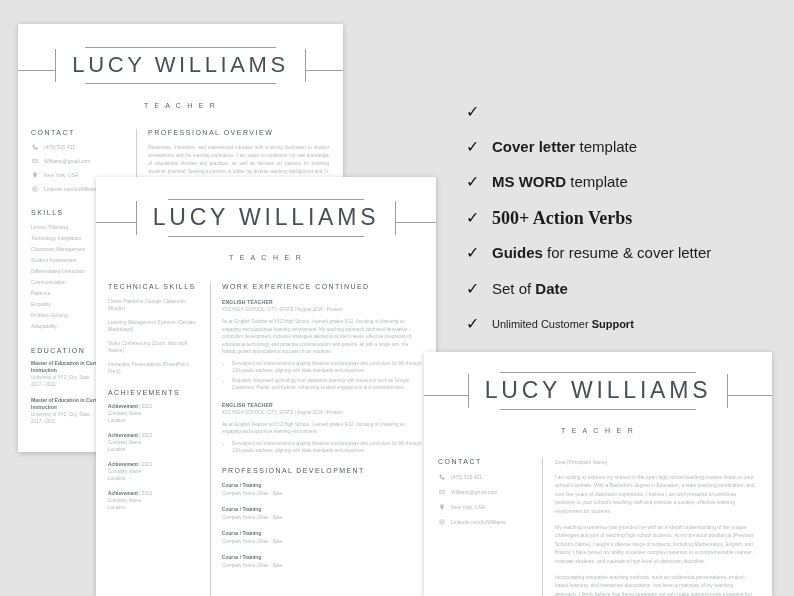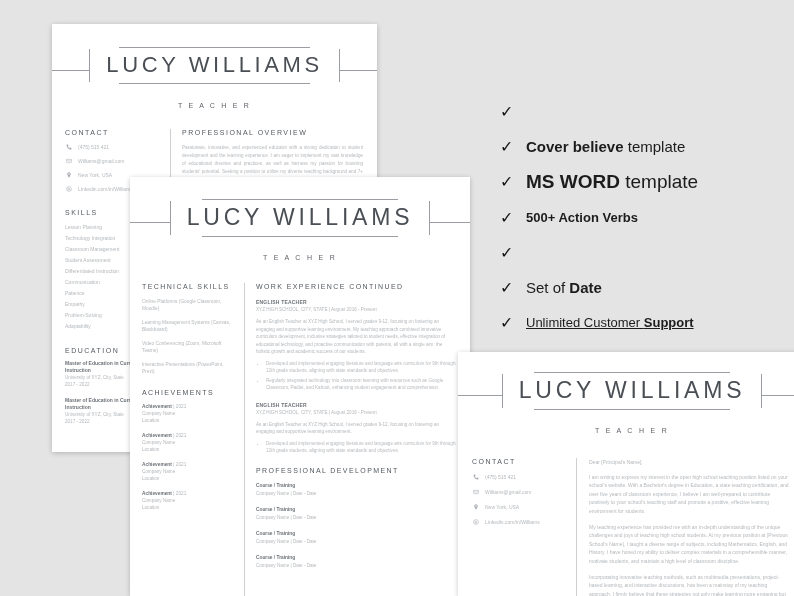--- a/index.html
+++ b/index.html
@@ -3,21 +3,21 @@
 <meta charset="utf-8">
 <style>
   html,body{margin:0;padding:0;}
   body{
     width:794px;height:596px;
     background:#e4e4e4;
     font-family:"Liberation Sans", sans-serif;
     overflow:hidden;
     position:relative;
   }
-  .stage{position:absolute;inset:0;margin-left:34px;}
+  .stage{position:absolute;inset:0;}
 
   
   .sheet{
     position:absolute;
     background:#ffffff;
     box-shadow:0 1px 5px rgba(0,0,0,.22);
     overflow:hidden;
   }
 
   
@@ -338,36 +338,37 @@
     </div>
   </div>
 
 
   <div class="check-list" style="left:466px;top:103px;width:328px;" id="promo-list">
       <div class="check-item" style="margin-bottom: 17.5px;">
         <span class="check-mark" style="font-size: 16px; width: 26px; line-height: 17px;">✓</span>
       </div>
       <div class="check-item" style="margin-bottom: 17.5px;">
         <span class="check-mark" style="font-size: 16px; width: 26px; line-height: 17px;">✓</span>
-        <span class="check-text" style="font-size: 15px; line-height: 18px;"><b>Cover believe</b> template</span>
-      </div>
-      <div class="check-item" style="margin-bottom: 17.5px;">
-        <span class="check-mark" style="font-size: 16px; width: 26px; line-height: 17px;">✓</span>
-        <span class="check-text" style="font-size: 19px; line-height: 18px;"><b>MS WORD</b> template</span>
-      </div>
-      <div class="check-item" style="margin-bottom: 17.5px;">
-        <span class="check-mark" style="font-size: 16px; width: 26px; line-height: 17px;">✓</span>
-        <span class="check-text" style="font-size: 13px; line-height: 18px;"><b>500+ Action Verbs</b></span>
-      </div>
-      <div class="check-item" style="margin-bottom: 17.5px;">
-        <span class="check-mark" style="font-size: 16px; width: 26px; line-height: 17px;">✓</span>
+        <span class="check-text" style="font-size: 15px; line-height: 18px;"><b>Cover letter</b> template</span>
+      </div>
+      <div class="check-item" style="margin-bottom: 17.5px;">
+        <span class="check-mark" style="font-size: 16px; width: 26px; line-height: 17px;">✓</span>
+        <span class="check-text" style="font-size: 15px; line-height: 18px;"><b>MS WORD</b> template</span>
+      </div>
+      <div class="check-item" style="margin-bottom: 17.5px;">
+        <span class="check-mark" style="font-size: 16px; width: 26px; line-height: 17px;">✓</span>
+        <span class="check-text" style="font-size: 18px; line-height: 18px; font-family: Liberation Serif, serif;"><b>500+ Action Verbs</b></span>
+      </div>
+      <div class="check-item" style="margin-bottom: 17.5px;">
+        <span class="check-mark" style="font-size: 16px; width: 26px; line-height: 17px;">✓</span>
+        <span class="check-text" style="font-size: 15px; line-height: 18px;"><b>Guides</b> for resume &amp; cover letter</span>
       </div>
       <div class="check-item" style="margin-bottom: 17.5px;">
         <span class="check-mark" style="font-size: 16px; width: 26px; line-height: 17px;">✓</span>
         <span class="check-text" style="font-size: 15px; line-height: 18px;">Set of <b>Date</b></span>
       </div>
       <div class="check-item" style="margin-bottom: 17.5px;">
         <span class="check-mark" style="font-size: 16px; width: 26px; line-height: 17px;">✓</span>
-        <span class="check-text" style="font-size: 13px; line-height: 18px; text-decoration: underline;">Unlimited Customer <b>Support</b></span>
+        <span class="check-text" style="font-size: 11px; line-height: 18px;">Unlimited Customer <b>Support</b></span>
       </div>
     </div>
 
 </div>
 
 </body></html>

